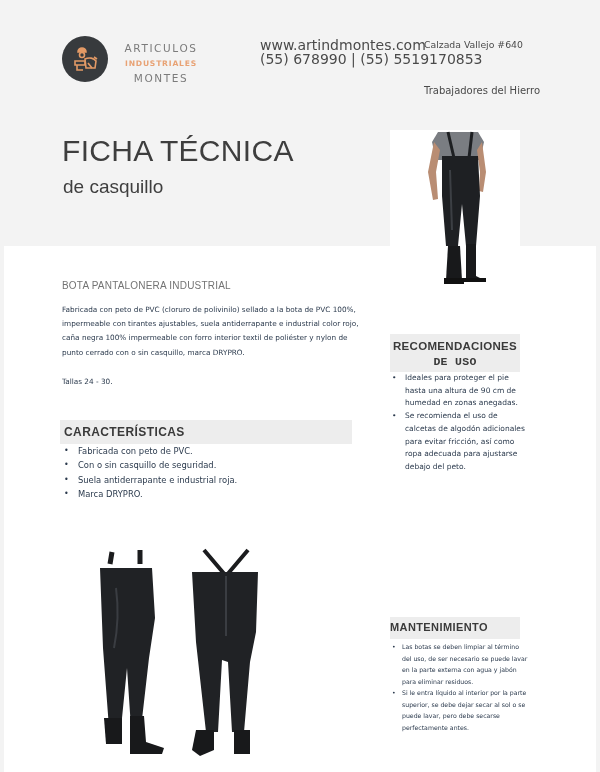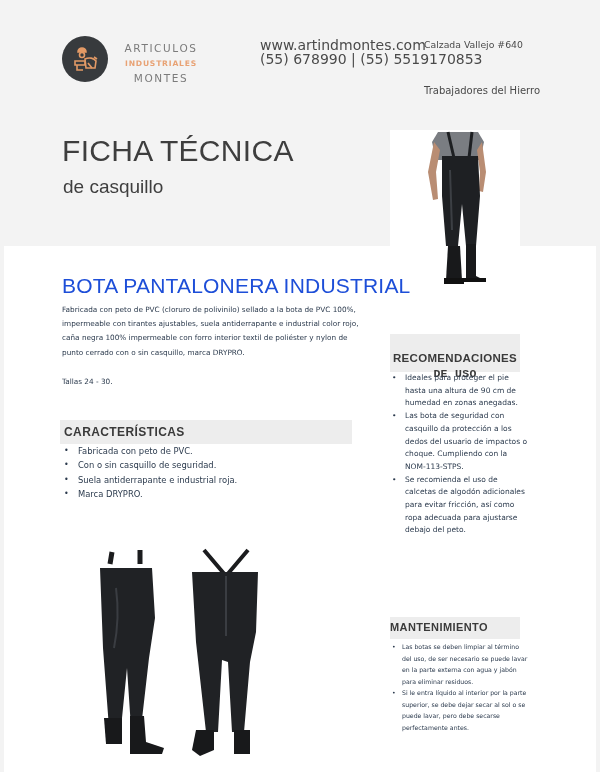--- a/index.html
+++ b/index.html
@@ -27,34 +27,34 @@
   .address { position: absolute; left: 424px; top: 38px; color: #4a4a4a; }
   .address .a1 { font-size: 9.3px; line-height: 14px; display: block; }
   .address .a2 { font-size: 10px; line-height: 13px; display: block; margin-top: 32px; }
   .title-main { position: absolute; left: 62px; top: 134px; font-size: 30px; color: #3e3e3e; letter-spacing: 0.3px; font-family: "Liberation Sans", sans-serif; }
   .title-sub { position: absolute; left: 63px; top: 176px; font-size: 19px; color: #3e3e3e; font-family: "Liberation Sans", sans-serif; }
   .hero-img {
     position: absolute; left: 390px; top: 130px; width: 130px; height: 160px;
     background: #ffffff; overflow: hidden;
   }
   
-  .product-title { position: absolute; left: 62px; top: 274px; font-size: 21px; color: #1d4ed8; letter-spacing: 0.2px; font-family: "Liberation Sans", sans-serif; }
+  .product-title { position: absolute; left: 62px; top: 280px; font-size: 10px; color: #737373; letter-spacing: 0.2px; font-family: "Liberation Sans", sans-serif; }
   .product-desc { position: absolute; left: 62px; top: 303px; width: 300px; font-size: 7.3px; line-height: 14.2px; color: #2b3a4d; }
   .sizes { position: absolute; left: 62px; top: 377px; font-size: 7.3px; color: #2b3a4d; }
   .sec-bar { position: absolute; background: #ededed; }
   .sec-title { font-weight: bold; color: #3a3a3a; font-family: "Liberation Sans", sans-serif; }
   .car-bar { left: 60px; top: 420px; width: 292px; height: 24px; }
   .car-bar .sec-title { position: absolute; left: 4px; top: 5px; font-size: 12px; letter-spacing: 0.4px; }
   ul.features { position: absolute; left: 62px; top: 444px; list-style: none; }
   ul.features li { font-size: 8.4px; line-height: 14.3px; color: #2b3a4d; padding-left: 16px; position: relative; }
   ul.features li::before { content: "•"; position: absolute; left: 2px; top: 0; font-size: 8px; }
   .product-img2 { position: absolute; left: 96px; top: 548px; width: 170px; height: 210px; }
   
   .rec-bar { left: 390px; top: 334px; width: 130px; height: 38px; }
-  .rec-bar .sec-title { display: block; text-align: center; font-size: 11.5px; line-height: 16px; margin-top: 16px; letter-spacing: 0.3px; }
+  .rec-bar .sec-title { display: block; text-align: center; font-size: 11.5px; line-height: 16px; margin-top: 4px; letter-spacing: 0.3px; }
   ul.recs, ul.maint { position: absolute; list-style: none; color: #2b3a4d; }
   ul.recs { left: 388px; top: 372px; width: 140px; }
   ul.recs li { font-size: 7.5px; line-height: 12.7px; padding-left: 17px; position: relative; }
   ul.recs li::before, ul.maint li::before { content: "•"; position: absolute; left: 4px; top: 0; }
   .mant-bar { left: 390px; top: 617px; width: 130px; height: 22px; }
   .mant-bar .sec-title { display: block; text-align: left; font-size: 11px; margin-top: 4px; letter-spacing: 0.4px; }
   ul.maint { left: 388px; top: 641px; width: 140px; }
   ul.maint li { font-size: 6.2px; line-height: 11.5px; padding-left: 14px; position: relative; }
 </style>
 </head>
@@ -144,21 +144,20 @@
     <path d="M138 182 h16 v24 h-16 z" fill="#18191b"></path>
   </svg>
 </div>
 
 <div class="sec-bar rec-bar">
   <span class="sec-title">RECOMENDACIONES</span>
   <span class="sec-title" style="margin-top:0;font-family:Liberation Mono, monospace;">DE USO</span>
 </div>
 <ul class="recs">
   <li>Ideales para proteger el pie hasta una altura de 90 cm de humedad en zonas anegadas.</li>
-  <li>Las bota de seguridad con casquillo da protección a los dedos del usuario de impactos o choque. Cumpliendo con la NOM-113-STPS.</li>
   <li>Se recomienda el uso de calcetas de algodón adicionales para evitar fricción, así como ropa adecuada para ajustarse debajo del peto.</li>
 </ul>
 
 <div class="sec-bar mant-bar">
   <span class="sec-title">MANTENIMIENTO</span>
 </div>
 <ul class="maint">
   <li>Las botas se deben limpiar al término del uso, de ser necesario se puede lavar en la parte externa con agua y jabón para eliminar residuos.</li>
   <li>Si le entra líquido al interior por la parte superior, se debe dejar secar al sol o se puede lavar, pero debe secarse perfectamente antes.</li>
 </ul>

